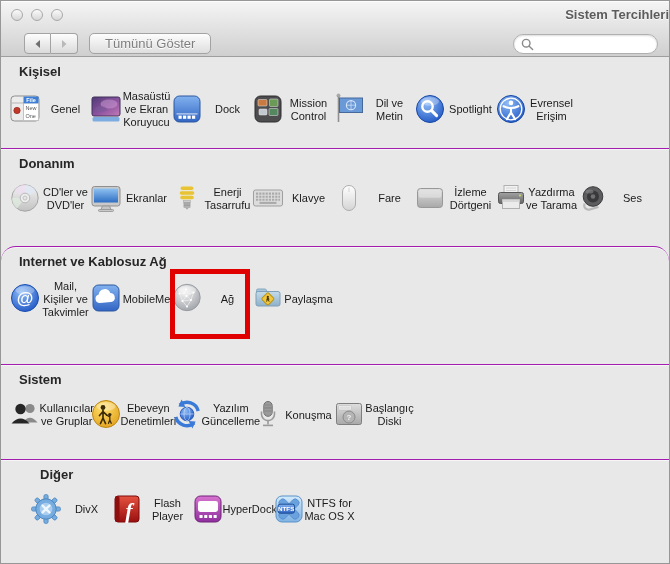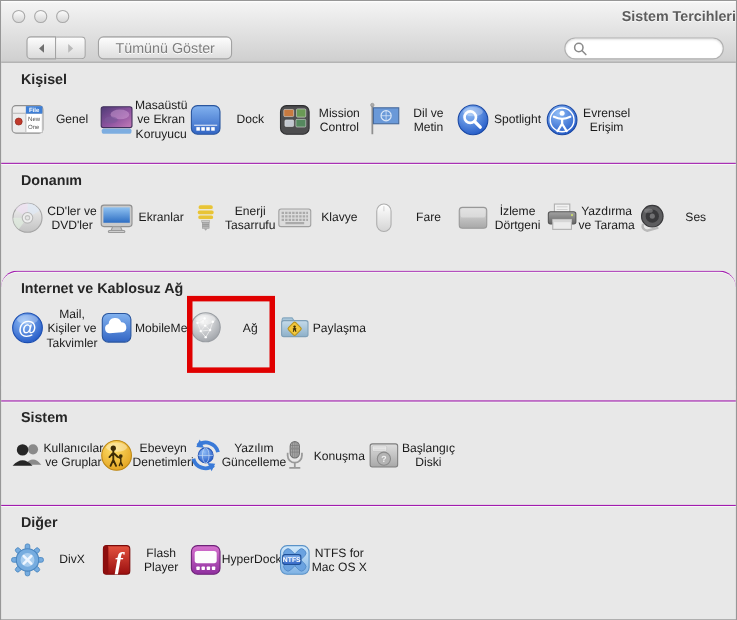--- a/index.html
+++ b/index.html
@@ -30,21 +30,21 @@
              box-shadow:inset 0 1px 2px rgba(0,0,0,.14);}
   .searchbox input{border:none;outline:none;flex:1;min-width:0;font-size:12px;background:transparent;
                    font-family:"Liberation Sans",sans-serif;}
 
   
   .section{box-sizing:border-box;}
   .sec-1{height:94px;}
   .sec-2{height:102px;}
   .sec-3{height:123px;border-radius:15px;}
   .sec-4{height:98px;}
-  .sec-5{height:108px;}
+  .sec-5{height:108px;padding-left:21px;}
   .section.divided{border-top:1px solid #a21caf;box-shadow:inset 0 1px 0 #f6f6f6;}
   .sec-title{padding:7px 0 0 18px;font-size:13px;font-weight:700;color:#262626;}
   .items{display:flex;padding-left:6px;margin-top:9px;}
   .item{width:81px;flex:0 0 81px;display:flex;align-items:center;position:relative;}
   .ico{width:36px;height:36px;flex:0 0 36px;}
   .ico svg{display:block;}
   .lbl{font-size:11px;line-height:13px;text-align:center;color:#1b1b1b;margin-top:2px;
        width:88px;margin-left:-3.5px;margin-right:-3.5px;}
   .hl-box{position:absolute;left:1px;top:-9px;width:80px;height:70px;box-sizing:border-box;
           border:5px solid #e00000;pointer-events:none;}

